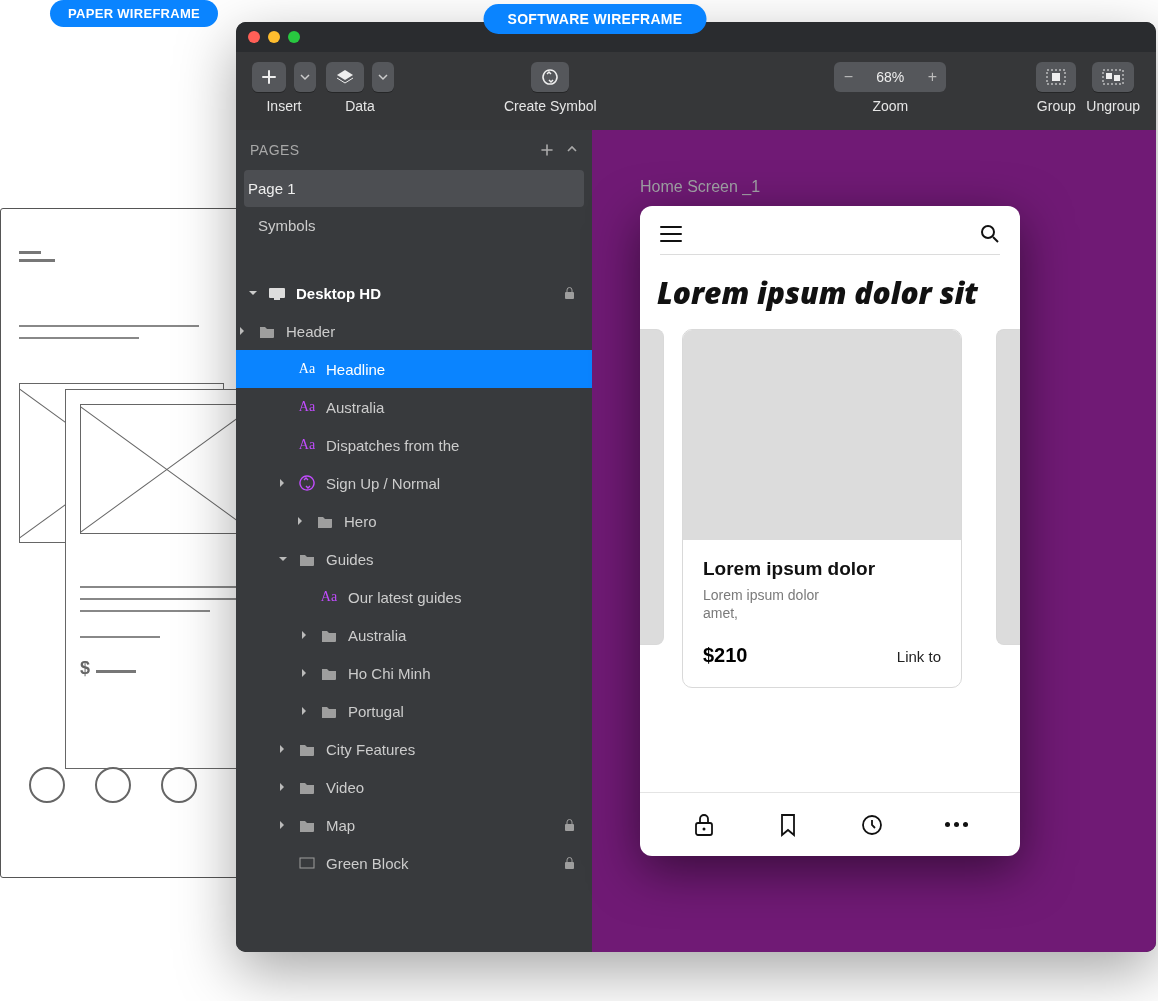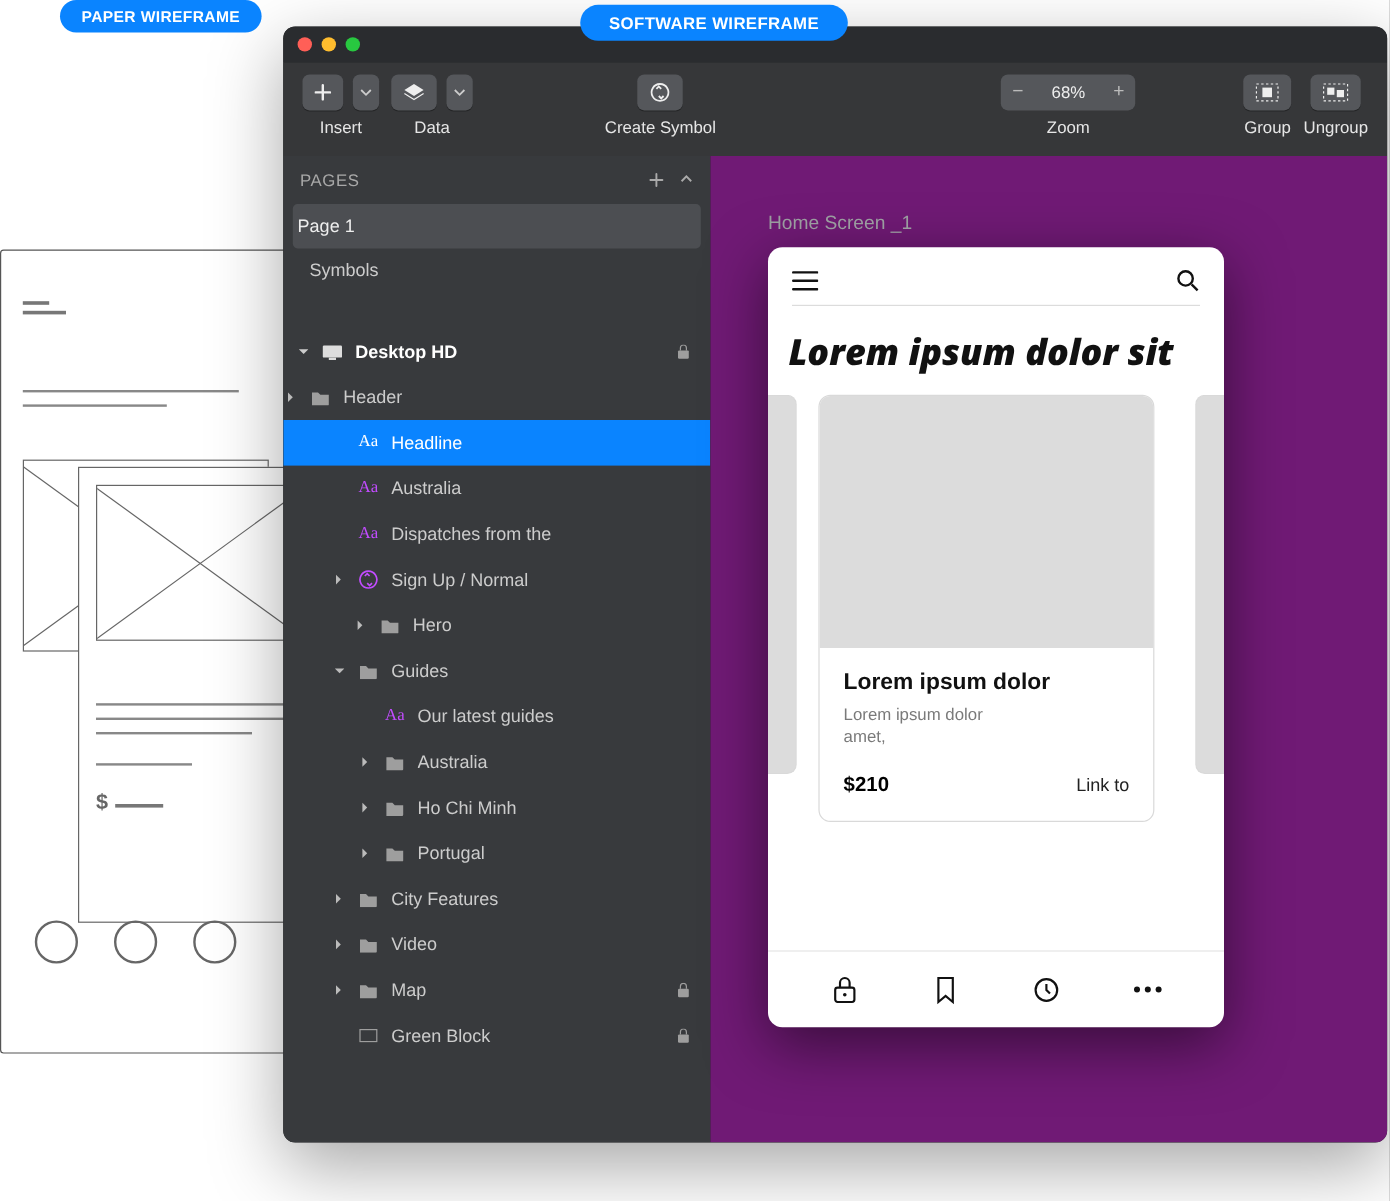--- a/index.html
+++ b/index.html
@@ -190,21 +190,21 @@
     border: 1px solid #d9d9d9;
     border-radius: 10px;
     overflow:hidden;
     background:#fff;
   }
   .card-img { height: 210px; background:#dcdcdc; }
   .card-body { padding: 18px 20px 20px 20px; }
   .card-body .ct { font-size:19px; font-weight:600; color:#111; }
   .card-body .cs { font-size:14px; color:#7a7a7a; margin-top:6px; line-height:1.3; width: 120px;}
   .card-body .row { display:flex; align-items:baseline; justify-content:space-between; margin-top:22px; }
-  .card-body .price { font-size:17px; font-weight:800; }
+  .card-body .price { font-size:20px; font-weight:800; }
   .card-body .link { font-size:15px; color:#222; }
   .side-card-l, .side-card-r {
     position:absolute; top:0; width: 24px; height: 316px;
     background:#dcdcdc; border:1px solid #d9d9d9;
   }
   .side-card-l { left:0; border-radius: 0 8px 8px 0; border-left:none;}
   .side-card-r { right:0; border-radius: 8px 0 0 8px; border-right:none;}
   .ab-tabbar {
     height: 64px; border-top:1px solid #e4e4e4;
     display:flex; align-items:center; justify-content:space-around;

